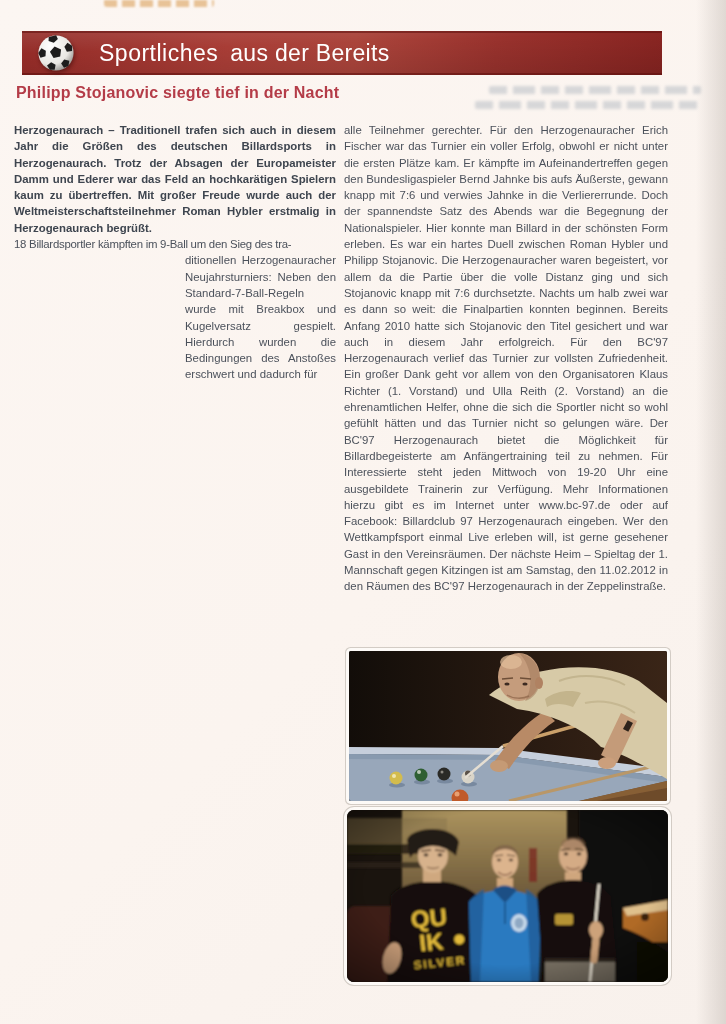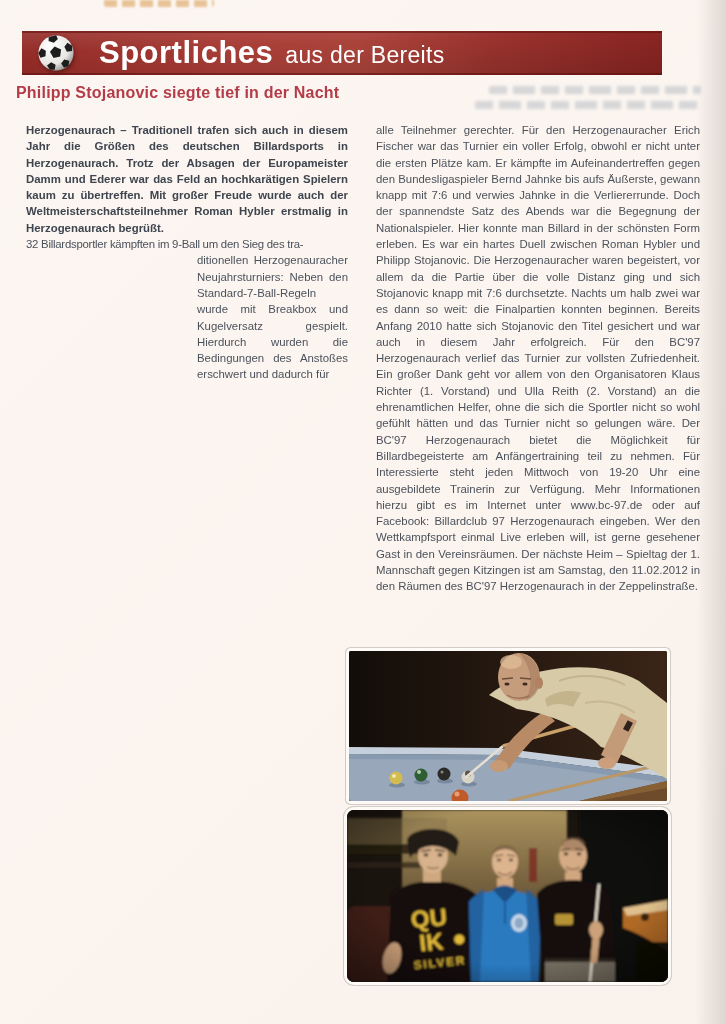--- a/index.html
+++ b/index.html
@@ -22,40 +22,40 @@
   .banner{
     position:absolute;left:22px;top:31px;width:640px;height:44px;
     background:
       linear-gradient(178deg,rgba(255,255,255,.10) 0%,rgba(255,255,255,0) 35%,rgba(0,0,0,.12) 100%),
       linear-gradient(96deg,#932b27 0%,#a83d36 32%,#aa443b 52%,#99322d 74%,#8a2522 100%);
     box-shadow:inset 0 2px 0 rgba(92,14,12,.55),inset 0 -2px 0 rgba(92,14,12,.55);
     display:flex;align-items:center;padding-left:15px;box-sizing:border-box;
   }
   .ball{width:38px;height:38px;flex:0 0 38px;margin-right:24px;filter:drop-shadow(1px 2px 2px rgba(40,0,0,.45));}
   .banner-title{display:flex;align-items:baseline;color:#fff;filter:blur(.25px);white-space:nowrap;}
-  .banner-title .b1{font-size:31px;font-weight:bold;letter-spacing:.5px;}
+  .banner-title .b1{font-size:23px;font-weight:normal;letter-spacing:.5px;}
   .banner-title .b2{font-size:23px;font-weight:400;margin-left:12px;letter-spacing:.3px;}
   
   .headline{
     position:absolute;left:16px;top:84px;width:520px;margin:0;
     font-size:16px;font-weight:bold;color:#b43c48;letter-spacing:.2px;filter:blur(.2px);
   }
   
   .ghost{position:absolute;left:475px;top:85px;width:226px;height:34px;}
   .ghost i{
     position:absolute;height:8px;border-radius:2px;display:block;
     background:repeating-linear-gradient(90deg,#93a0ad 0 18px,transparent 18px 24px,#93a0ad 24px 46px,transparent 46px 52px,#93a0ad 52px 70px,transparent 70px 76px);
     filter:blur(1.6px);opacity:.35;
   }
   .ghost i:nth-child(1){top:1px;left:14px;right:0;}
   .ghost i:nth-child(2){top:16px;left:0;right:0;}
   
   .columns{
-    position:absolute;left:14px;top:122px;width:658px;display:flex;gap:28px;
-    font-size:11.4px;line-height:16.3px;color:#4b515b;text-align:justify;filter:blur(.2px);margin-left:12px;
+    position:absolute;left:14px;top:122px;width:658px;display:flex;gap:8px;
+    font-size:11.4px;line-height:16.3px;color:#4b515b;text-align:justify;filter:blur(.2px);
   }
   .col-left{width:322px;flex:0 0 322px;}
   .col-right{width:324px;flex:0 0 324px;}
   .columns p{margin:0;}
   .lead{font-weight:bold;color:#3e454f;}
   .p2line1{white-space:nowrap;letter-spacing:-.25px;}
   .p2rest{margin-left:171px !important;}
   
   .photo{position:absolute;background:#140f0b;box-shadow:0 0 0 3px #fdfaf7,0 0 0 4px #d3ccc5;overflow:hidden;}
   .photo svg{display:block;width:100%;height:100%;}
@@ -100,21 +100,21 @@
   <h1 class="headline">Philipp Stojanovic siegte tief in der Nacht</h1>
 
   <div class="ghost">
       <i></i>
       <i></i>
     </div>
 
   <div class="columns">
     <div class="col-left">
       <p class="lead">Herzogenaurach – Traditionell trafen sich auch in diesem Jahr die Größen des deutschen Billardsports in Herzogenaurach. Trotz der Absagen der Europameister Damm und Ederer war das Feld an hochkarätigen Spielern kaum zu übertreffen. Mit großer Freude wurde auch der Weltmeisterschaftsteilnehmer Roman Hybler erstmalig in Herzogenaurach begrüßt.</p>
-      <p class="p2line1">32 Billardsportler kämpften im 9-Ball um den Sieg des tra-</p>
+      <p class="p2line1">18 Billardsportler kämpften im 9-Ball um den Sieg des tra-</p>
       <p class="p2rest">ditionellen Herzogenauracher Neujahrsturniers: Neben den Standard-7-Ball-Regeln wurde mit Breakbox und Kugelversatz gespielt. Hierdurch wurden die Bedingungen des Anstoßes erschwert und dadurch für</p>
     </div>
     <div class="col-right">
       <p>alle Teilnehmer gerechter. Für den Herzogenauracher Erich Fischer war das Turnier ein voller Erfolg, obwohl er nicht unter die ersten Plätze kam. Er kämpfte im Aufeinandertreffen gegen den Bundesligaspieler Bernd Jahnke bis aufs Äußerste, gewann knapp mit 7:6 und verwies Jahnke in die Verliererrunde. Doch der spannendste Satz des Abends war die Begegnung der Nationalspieler. Hier konnte man Billard in der schönsten Form erleben. Es war ein hartes Duell zwischen Roman Hybler und Philipp Stojanovic. Die Herzogenauracher waren begeistert, vor allem da die Partie über die volle Distanz ging und sich Stojanovic knapp mit 7:6 durchsetzte. Nachts um halb zwei war es dann so weit: die Finalpartien konnten beginnen. Bereits Anfang 2010 hatte sich Stojanovic den Titel gesichert und war auch in diesem Jahr erfolgreich. Für den BC'97 Herzogenaurach verlief das Turnier zur vollsten Zufriedenheit. Ein großer Dank geht vor allem von den Organisatoren Klaus Richter (1. Vorstand) und Ulla Reith (2. Vorstand) an die ehrenamtlichen Helfer, ohne die sich die Sportler nicht so wohl gefühlt hätten und das Turnier nicht so gelungen wäre. Der BC'97 Herzogenaurach bietet die Möglichkeit für Billardbegeisterte am Anfängertraining teil zu nehmen. Für Interessierte steht jeden Mittwoch von 19-20 Uhr eine ausgebildete Trainerin zur Verfügung. Mehr Informationen hierzu gibt es im Internet unter www.bc-97.de oder auf Facebook: Billardclub 97 Herzogenaurach eingeben. Wer den Wettkampfsport einmal Live erleben will, ist gerne gesehener Gast in den Vereinsräumen. Der nächste Heim – Spieltag der 1. Mannschaft gegen Kitzingen ist am Samstag, den 11.02.2012 in den Räumen des BC'97 Herzogenaurach in der Zeppelinstraße.</p>
     </div>
   </div>
 
   <figure class="photo" id="photo1" style="margin:0;">
     <svg viewBox="0 0 318 150" preserveAspectRatio="none" aria-hidden="true">
       <defs>

